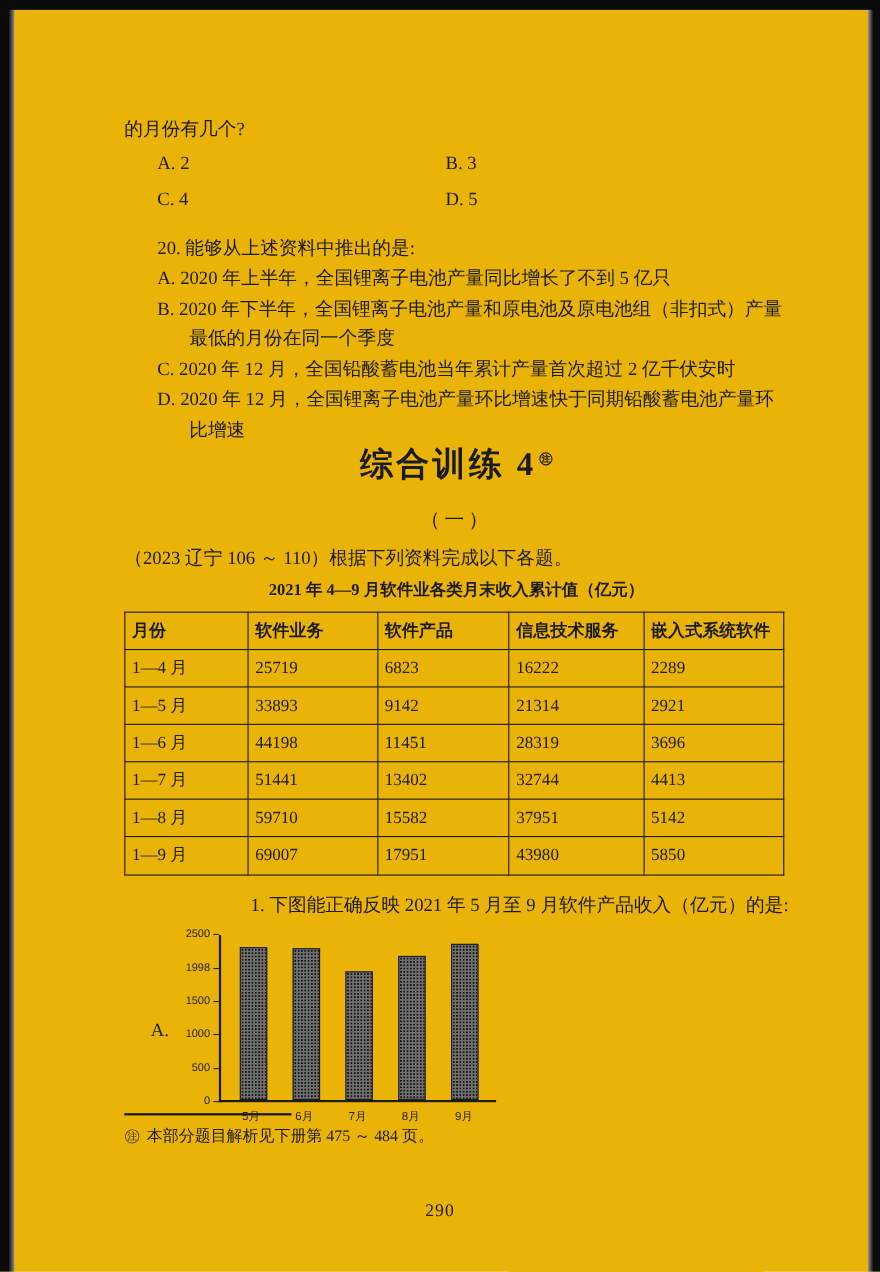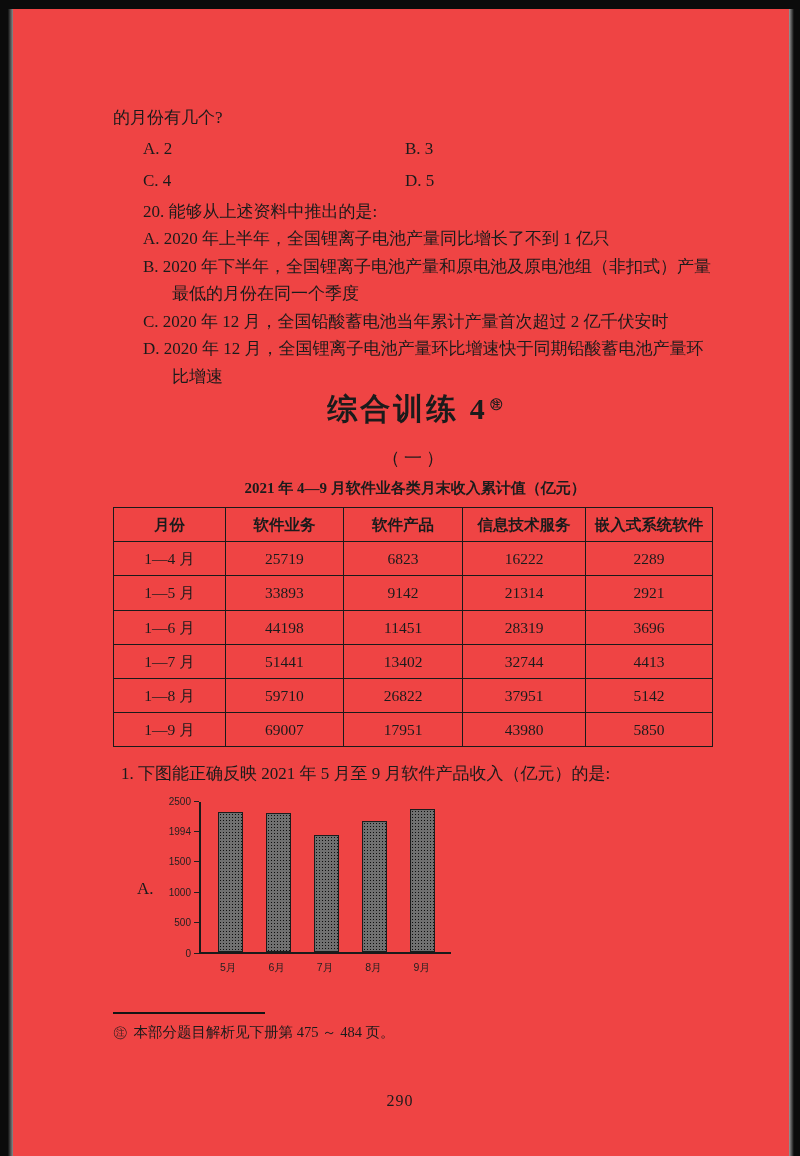--- a/index.html
+++ b/index.html
@@ -4,50 +4,50 @@
 <style>
   * { box-sizing: border-box; margin: 0; padding: 0; }
   html, body { width: 800px; height: 1156px; }
   body {
     background: #f5f5f3;
     font-family: "Liberation Serif", "DejaVu Serif", serif;
     color: #1b1b1b;
     position: relative;
     overflow: hidden;
   }
-  .page { position: absolute; inset: 0; background: #ef4444; }
+  .page { position: absolute; inset: 0; background: #eab308; }
   .edge-top { position: absolute; top: 0; left: 0; width: 100%; height: 9px; background: #0b0b0b; z-index: 5; }
   .edge-left { position: absolute; top: 0; left: 0; width: 13px; height: 100%;
     background: linear-gradient(to right, #0b0b0b 60%, #8a8a8a 100%); z-index: 4; }
   .edge-right { position: absolute; top: 0; right: 0; width: 11px; height: 100%;
     background: linear-gradient(to left, #0b0b0b 55%, #9a9a9a 100%); z-index: 4; }
 
   .content { position: absolute; left: 113px; top: 104px; width: 604px; font-size: 17px; line-height: 1.62; }
 
   .opt-grid { display: grid; grid-template-columns: 262px auto; row-gap: 5px; margin-left: 30px; margin-top: 3px; }
-  .q20-stem { margin-left: 30px; margin-top: 3px; }
+  .q20-stem { margin-left: 30px; margin-top: 17px; }
   .q20-opt { margin-left: 30px; padding-left: 29px; text-indent: -29px; }
 
   .heading { text-align: center; font-size: 30px; font-weight: bold; letter-spacing: 3px; line-height: 1.25; }
   .heading .mark { font-size: 13px; vertical-align: super; letter-spacing: 0; margin-left: 2px; }
 
   .part-label { text-align: center; font-size: 18px; letter-spacing: 4px; margin-top: 16px; }
   .intro { margin-top: 7px; }
   .table-title { text-align: center; font-weight: bold; font-size: 15px; margin-top: 3px; }
 
   table.data-table { border-collapse: collapse; width: 600px; margin-top: 7px; font-size: 15.5px; }
-  table.data-table th, table.data-table td { border: 1.4px solid #1a1a1a; text-align: center; padding: 4px 6px; height: 30px; }
+  table.data-table th, table.data-table td { border: 1.4px solid #1a1a1a; text-align: left; padding: 4px 6px; height: 30px; }
   table.data-table th { font-weight: bold; }
   .col-month { width: 115px; }
   .col-biz   { width: 120px; }
   .col-prod  { width: 122px; }
   .col-it    { width: 125px; }
   .col-emb   { width: 130px; }
 
-  .q1-stem { margin-top: 13px; margin-left: 8px; }
+  .q1-stem { margin-top: 13px; margin-left: 8px; text-align: right; }
 
   .chart-row { display: flex; align-items: center; margin: 14px 0 0 24px; }
   .chart-opt-label { font-size: 17px; width: 22px; margin-right: 4px; }
   .chart { display: inline-block; }
   .chart-main { display: flex; align-items: flex-end; }
   .yaxis { position: relative; width: 36px; height: 152px; font-family: "Liberation Sans", "DejaVu Sans", sans-serif; }
   .ytick { position: absolute; right: 8px; font-size: 10px; color: #1f1f1f; transform: translateY(50%); line-height: 1; }
   .ymark { position: absolute; right: 0; width: 5px; height: 1px; background: #1f1f1f; }
   .plot { position: relative; width: 252px; height: 152px; border-left: 2px solid #1a1a1a; border-bottom: 2px solid #1a1a1a;
           display: flex; align-items: flex-end; justify-content: space-around; padding: 0 5px; }
@@ -79,29 +79,30 @@
     <div>的月份有几个?</div>
 
     <div class="opt-grid">
       <span>A. 2</span>
       <span>B. 3</span>
       <span>C. 4</span>
       <span>D. 5</span>
     </div>
 
     <div class="q20-stem">20. 能够从上述资料中推出的是:</div>
-    <div class="q20-opt">A. 2020 年上半年，全国锂离子电池产量同比增长了不到 1 亿只</div>
+    <div class="q20-opt">A. 2020 年上半年，全国锂离子电池产量同比增长了不到 5 亿只</div>
     <div class="q20-opt">B. 2020 年下半年，全国锂离子电池产量和原电池及原电池组（非扣式）产量最低的月份在同一个季度</div>
     <div class="q20-opt">C. 2020 年 12 月，全国铅酸蓄电池当年累计产量首次超过 2 亿千伏安时</div>
     <div class="q20-opt">D. 2020 年 12 月，全国锂离子电池产量环比增速快于同期铅酸蓄电池产量环比增速</div>
 
     <div class="heading"><span>综合训练 4</span><sup class="mark">㊟</sup></div>
 
     <div class="part-label">（一）</div>
 
+    <div class="intro">（2023 辽宁 106 ～ 110）根据下列资料完成以下各题。</div>
 
     <div class="table-title">2021 年 4—9 月软件业各类月末收入累计值（亿元）</div>
 
     <table class="data-table">
       <thead>
         <tr>
           <th class="col-month">月份</th>
           <th class="col-biz">软件业务</th>
           <th class="col-prod">软件产品</th>
           <th class="col-it">信息技术服务</th>
@@ -133,21 +134,21 @@
         <tr>
           <td>1—7 月</td>
           <td>51441</td>
           <td>13402</td>
           <td>32744</td>
           <td>4413</td>
         </tr>
         <tr>
           <td>1—8 月</td>
           <td>59710</td>
-          <td>26822</td>
+          <td>15582</td>
           <td>37951</td>
           <td>5142</td>
         </tr>
         <tr>
           <td>1—9 月</td>
           <td>69007</td>
           <td>17951</td>
           <td>43980</td>
           <td>5850</td>
         </tr>
@@ -162,21 +163,21 @@
         <div class="chart-main">
           <div class="yaxis">
               <div class="ytick" style="bottom: 0%;">0</div>
               <div class="ymark" style="bottom: 0%;"></div>
               <div class="ytick" style="bottom: 20%;">500</div>
               <div class="ymark" style="bottom: 20%;"></div>
               <div class="ytick" style="bottom: 40%;">1000</div>
               <div class="ymark" style="bottom: 40%;"></div>
               <div class="ytick" style="bottom: 60%;">1500</div>
               <div class="ymark" style="bottom: 60%;"></div>
-              <div class="ytick" style="bottom: 80%;">1994</div>
+              <div class="ytick" style="bottom: 80%;">1998</div>
               <div class="ymark" style="bottom: 80%;"></div>
               <div class="ytick" style="bottom: 100%;">2500</div>
               <div class="ymark" style="bottom: 100%;"></div>
             </div>
           <div class="plot">
               <div class="bar" style="height: 92.76%; background-color: rgb(112, 112, 112);"></div>
               <div class="bar" style="height: 92.36%; background-color: rgb(112, 112, 112);"></div>
               <div class="bar" style="height: 78.04%; background-color: rgb(112, 112, 112);"></div>
               <div class="bar" style="height: 87.2%; background-color: rgb(112, 112, 112);"></div>
               <div class="bar" style="height: 94.76%; background-color: rgb(112, 112, 112);"></div>

